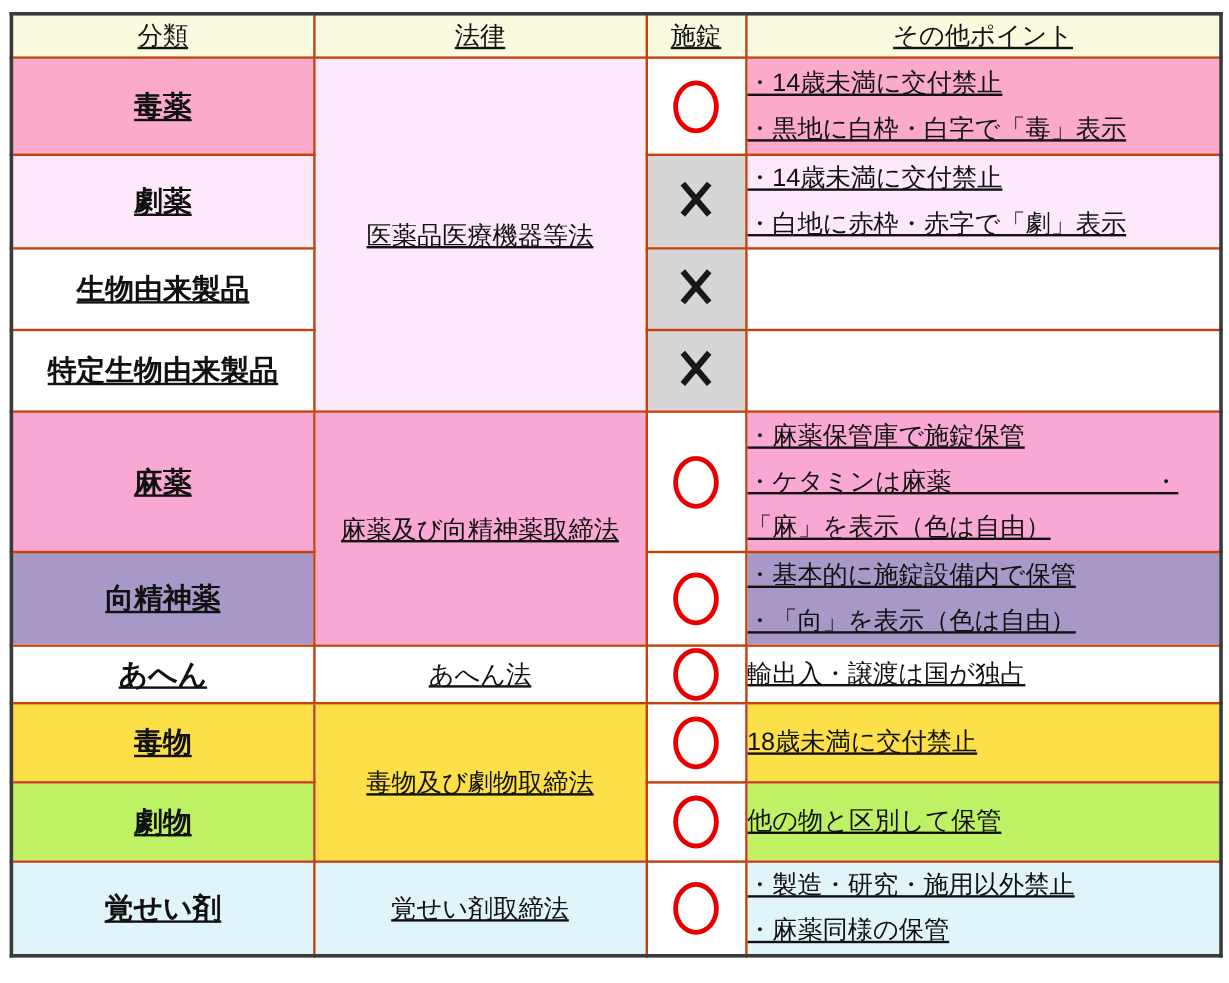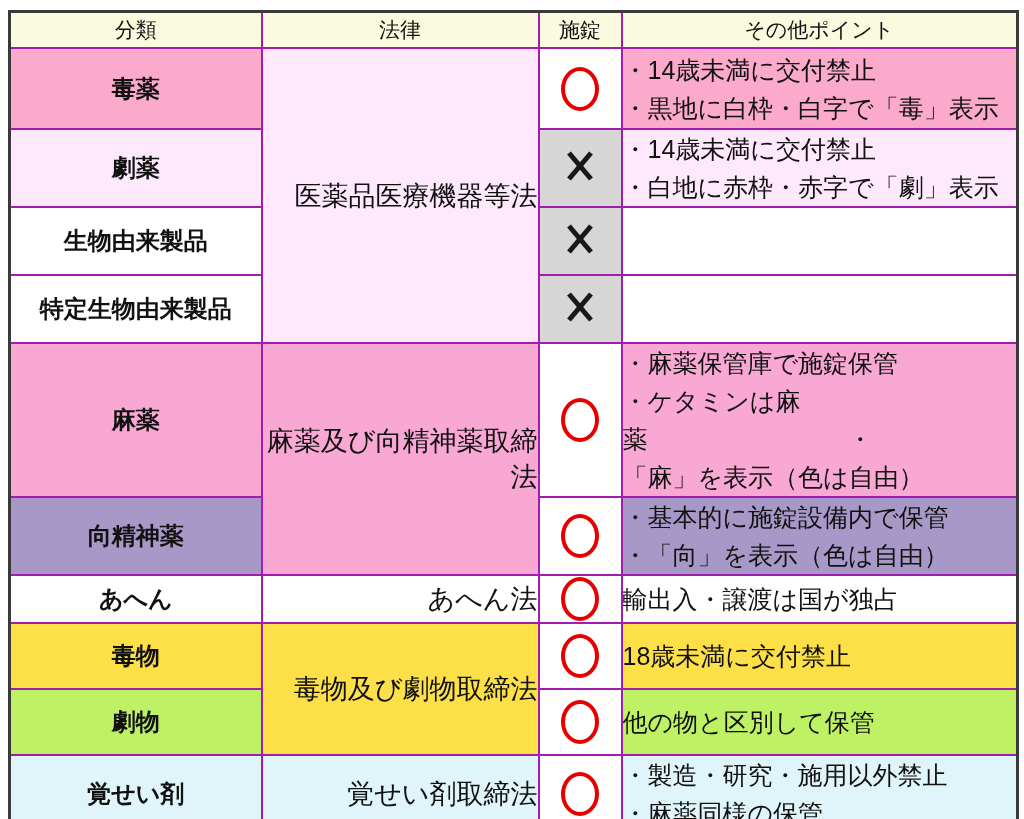--- a/index.html
+++ b/index.html
@@ -12,49 +12,50 @@
     color: #111111;
   }
   .wrap { padding: 10px 8px 0 8px; }
   table.cls {
     border-collapse: collapse;
     width: 1008px;
     table-layout: fixed;
     border: 3px solid #3a3a3a;
   }
   table.cls th, table.cls td {
-    border: 2px solid #a21caf;
+    border: 2px solid #c2410c;
     padding: 0;
     overflow: hidden;
+    text-decoration: underline;
   }
   th.hdr {
     background: #fafadf;
     font-size: 21px;
     font-weight: normal;
     text-align: center;
     height: 34px;
   }
   td.c-cat {
     font-size: 24px;
     font-weight: bold;
     text-align: center;
     vertical-align: middle;
     margin-top: 24px;
   }
   td.c-law {
-    font-size: 27px;
-    text-align: right;
+    font-size: 21px;
+    text-align: center;
     vertical-align: middle;
   }
   td.c-lock {
     text-align: center;
     vertical-align: middle;
   }
   td.c-pts {
-    font-size: 25px;
+    font-size: 21px;
     text-align: left;
     vertical-align: middle;
     padding: 2px 6px 2px 8px;
     white-space: pre-line;
     line-height: 38px;
   }
   
   .bg-pink   { background: #fcaacb; }
   .bg-lpink  { background: #fde9fb; }
   .bg-white  { background: #ffffff; }

